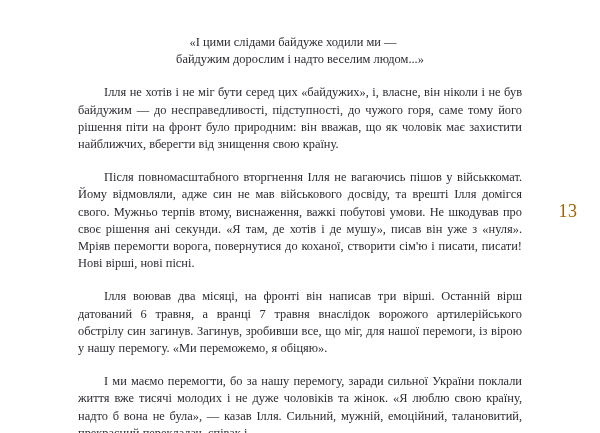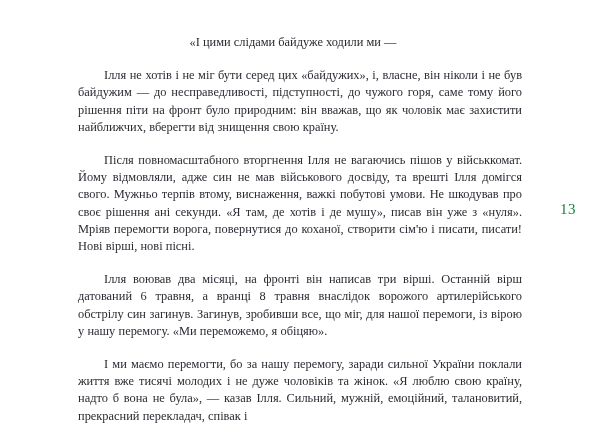--- a/index.html
+++ b/index.html
@@ -22,23 +22,23 @@
     box-sizing: border-box;
   }
 
   
   #folio {
     position: absolute;
     right: 17px;
     top: 202px;
     width: 30px;
     text-align: center;
-    font-size: 15px;
+    font-size: 18px;
     letter-spacing: 0.4px;
-    color: #15803d;
+    color: #a16207;
     line-height: 1;
   }
 
   
   #textblock {
     position: absolute;
     left: 62px;
     top: 34px;
     width: 476px;
   }
@@ -84,21 +84,22 @@
 <body>
 
 <div id="page">
 
   <div id="folio">13</div>
 
   <div id="textblock">
 
     <div class="epigraph">
       <span class="eline l1">«І цими слідами байдуже ходили ми —</span>
+      <span class="eline l2">байдужим дорослим і надто веселим людом...»</span>
     </div>
 
     <p class="para">Ілля не хотів і не міг бути серед цих «байдужих», і, власне, він ніколи і не був байдужим — до несправедливості, підступності, до чужого горя, саме тому його рішення піти на фронт було природним: він вважав, що як чоловік має захистити найближчих, вберегти від знищення свою країну.</p>
     <p class="para">Після повномасштабного вторгнення Ілля не вагаючись пішов у військкомат. Йому відмовляли, адже син не мав військового досвіду, та врешті Ілля домігся свого. Мужньо терпів втому, виснаження, важкі побутові умови. Не шкодував про своє рішення ані секунди. «Я там, де хотів і де мушу», писав він уже з «нуля». Мріяв перемогти ворога, повернутися до коханої, створити сім'ю і писати, писати! Нові вірші, нові пісні.</p>
-    <p class="para">Ілля воював два місяці, на фронті він написав три вірші. Останній вірш датований 6 травня, а вранці 8 травня внаслідок ворожого артилерійського обстрілу син загинув. Загинув, зробивши все, що міг, для нашої перемоги, із вірою у нашу перемогу. «Ми переможемо, я обіцяю».</p>
+    <p class="para">Ілля воював два місяці, на фронті він написав три вірші. Останній вірш датований 6 травня, а вранці 7 травня внаслідок ворожого артилерійського обстрілу син загинув. Загинув, зробивши все, що міг, для нашої перемоги, із вірою у нашу перемогу. «Ми переможемо, я обіцяю».</p>
     <p class="para">І ми маємо перемогти, бо за нашу перемогу, заради сильної України поклали життя вже тисячі молодих і не дуже чоловіків та жінок. «Я люблю свою країну, надто б вона не була», — казав Ілля. Сильний, мужній, емоційний, талановитий, прекрасний перекладач, співак і</p>
 
   </div>
 </div>
 
 </body></html>

